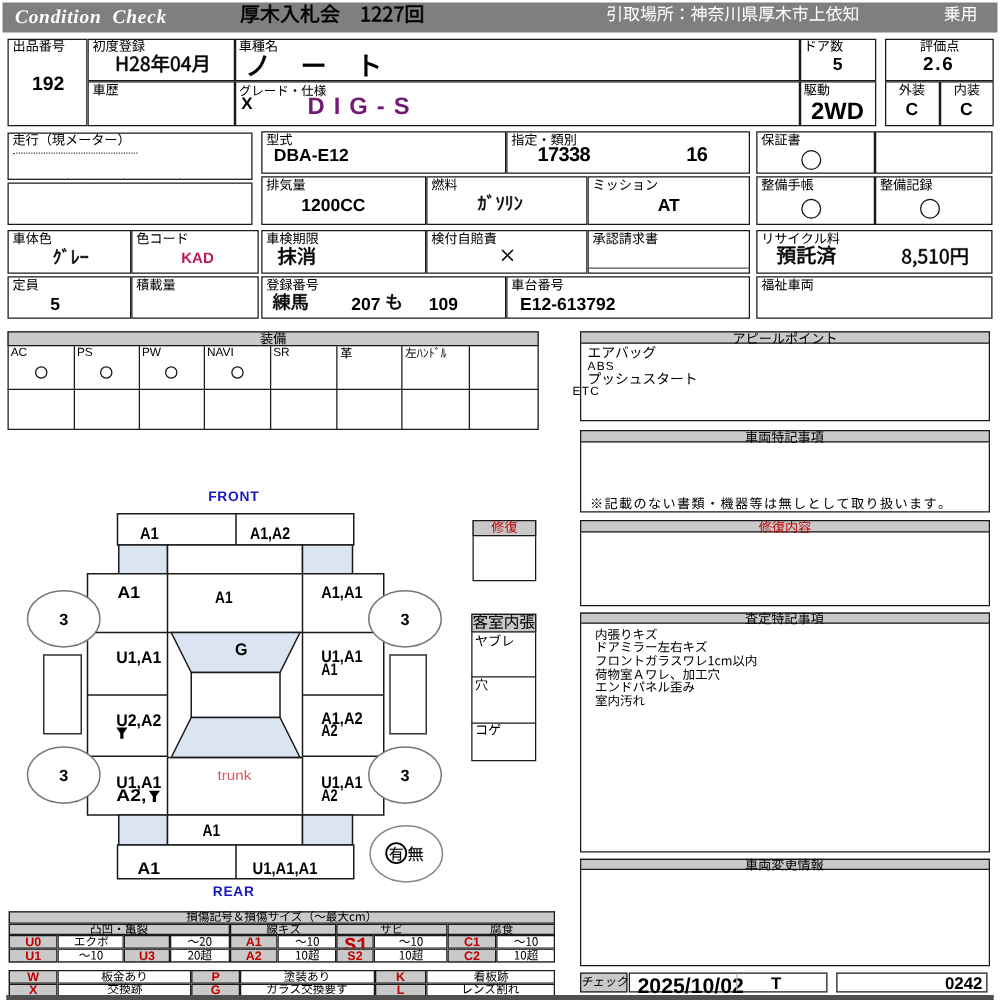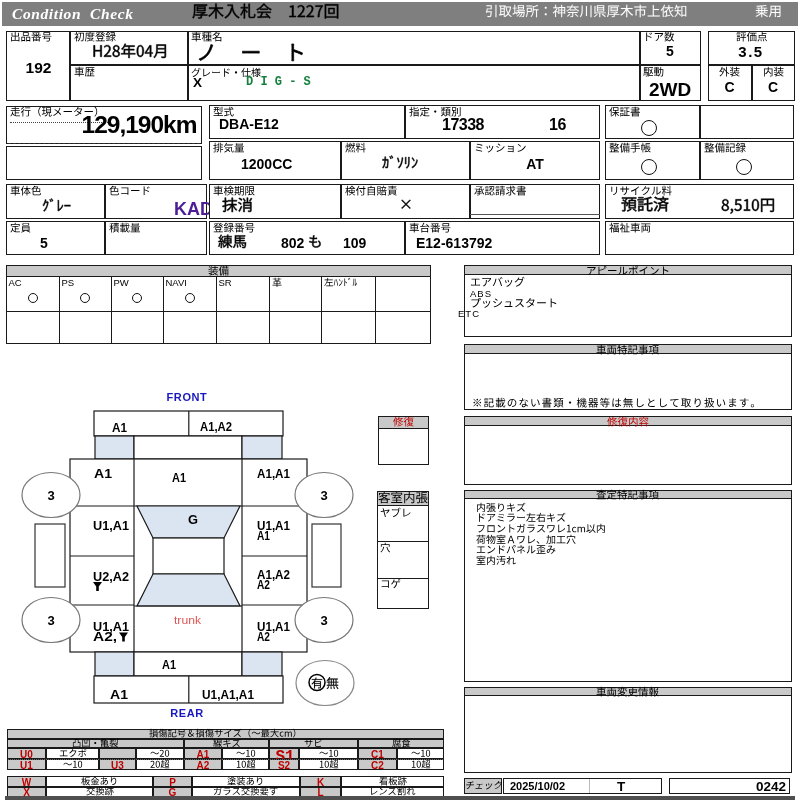--- a/index.html
+++ b/index.html
@@ -133,21 +133,21 @@
         <use href="#g30FC" x="2000"></use>
         <use href="#g30C9" x="3000"></use>
         <use href="#g30FB" x="4000"></use>
         <use href="#g4ED5" x="5000"></use>
         <use href="#g69D8" x="6000"></use>
       </g>
     </svg>
 
 <div style="position:absolute;top:75.5px;font-family:'Liberation Sans',sans-serif;font-size:13.5px;font-weight:bold;color:#000;letter-spacing:0.0px;line-height:1.1;white-space:pre;left:193.0px;">X</div>
 
-<div style="position:absolute;top:75.5px;font-family:Liberation Mono, monospace;font-size:12px;font-weight:bold;color:#15803d;letter-spacing:7.2px;line-height:1.1;white-space:pre;left:246.0px;">DIG-S</div>
+<div style="position:absolute;top:75.5px;font-family:Liberation Sans, sans-serif;font-size:19px;font-weight:bold;color:#701a75;letter-spacing:7.2px;line-height:1.1;white-space:pre;left:246.0px;">DIG-S</div>
 
 <svg style="position:absolute;left:643.0px;top:31.5px;overflow:visible;" width="33" height="12">
       <g transform="translate(0,8.61) scale(0.01050,-0.01050)" fill="#000">
         <use href="#g30C9" x="0"></use>
         <use href="#g30A2" x="1000"></use>
         <use href="#g6570" x="2000"></use>
       </g>
     </svg>
 
 <div style="position:absolute;top:44.0px;font-family:'Liberation Sans',sans-serif;font-size:14.0px;font-weight:bold;color:#000;letter-spacing:0.0px;line-height:1.1;white-space:pre;left:670.0px;transform:translateX(-50%);">5</div>
@@ -162,21 +162,21 @@
 <div style="position:absolute;top:80.0px;font-family:'Liberation Sans',sans-serif;font-size:19px;font-weight:bold;color:#000;letter-spacing:0.0px;line-height:1.1;white-space:pre;left:670.0px;transform:translateX(-50%);">2WD</div>
 
 <svg style="position:absolute;left:735.8px;top:31.5px;overflow:visible;" width="33" height="12">
       <g transform="translate(0,8.61) scale(0.01050,-0.01050)" fill="#000">
         <use href="#g8A55" x="0"></use>
         <use href="#g4FA1" x="1000"></use>
         <use href="#g70B9" x="2000"></use>
       </g>
     </svg>
 
-<div style="position:absolute;top:44.0px;font-family:'Liberation Sans',sans-serif;font-size:15.0px;font-weight:bold;color:#000;letter-spacing:1.5px;line-height:1.1;white-space:pre;left:751.0px;transform:translateX(-50%);">3.5</div>
+<div style="position:absolute;top:44.0px;font-family:'Liberation Sans',sans-serif;font-size:15.0px;font-weight:bold;color:#000;letter-spacing:1.5px;line-height:1.1;white-space:pre;left:751.0px;transform:translateX(-50%);">2.6</div>
 
 <svg style="position:absolute;left:719.0px;top:66.5px;overflow:visible;" width="23" height="12">
       <g transform="translate(0,8.61) scale(0.01050,-0.01050)" fill="#000">
         <use href="#g5916" x="0"></use>
         <use href="#g88C5" x="1000"></use>
       </g>
     </svg>
 
 <div style="position:absolute;top:79.5px;font-family:'Liberation Sans',sans-serif;font-size:14.0px;font-weight:bold;color:#000;letter-spacing:0.0px;line-height:1.1;white-space:pre;left:729.5px;transform:translateX(-50%);">C</div>
 
@@ -200,21 +200,20 @@
         <use href="#g30E1" x="4000"></use>
         <use href="#g30FC" x="5000"></use>
         <use href="#g30BF" x="6000"></use>
         <use href="#g30FC" x="7000"></use>
         <use href="#gFF09" x="8000"></use>
       </g>
     </svg>
 
 <div style="position:absolute;left:10.0px;top:121.5px;width:100.0px;height:0;border-top:1px dotted #444;"></div>
 
-<div style="position:absolute;top:112.0px;font-family:'Liberation Sans',sans-serif;font-size:24.5px;font-weight:bold;color:#000;letter-spacing:-1.0px;line-height:1.1;white-space:pre;right:603.5px;">129,190km</div>
 
 <div style="position:absolute;left:8.0px;top:143.2px;width:192.0px;height:0;border-top:1px dashed #333;"></div>
 
 <div style="position:absolute;left:6.0px;top:146.0px;width:196.0px;height:34.0px;background:#fff;border:1.5px solid #1a1a1a;box-sizing:border-box;"></div>
 
 <div style="position:absolute;left:209.0px;top:105.0px;width:196.0px;height:34.0px;background:#fff;border:1.5px solid #1a1a1a;box-sizing:border-box;"></div>
 
 <svg style="position:absolute;left:213.0px;top:106.5px;overflow:visible;" width="23" height="12">
       <g transform="translate(0,8.61) scale(0.01050,-0.01050)" fill="#000">
         <use href="#g578B" x="0"></use>
@@ -229,21 +228,21 @@
 <svg style="position:absolute;left:409.0px;top:106.5px;overflow:visible;" width="54" height="12">
       <g transform="translate(0,8.61) scale(0.01050,-0.01050)" fill="#000">
         <use href="#g6307" x="0"></use>
         <use href="#g5B9A" x="1000"></use>
         <use href="#g30FB" x="2000"></use>
         <use href="#g985E" x="3000"></use>
         <use href="#g5225" x="4000"></use>
       </g>
     </svg>
 
-<div style="position:absolute;top:116.0px;font-family:'Liberation Sans',sans-serif;font-size:16.0px;font-weight:bold;color:#000;letter-spacing:-0.5px;line-height:1.1;white-space:pre;left:442px;">17338</div>
+<div style="position:absolute;top:116.0px;font-family:'Liberation Sans',sans-serif;font-size:16.0px;font-weight:bold;color:#000;letter-spacing:-0.5px;line-height:1.1;white-space:pre;left:430px;">17338</div>
 
 <div style="position:absolute;top:116.0px;font-family:'Liberation Sans',sans-serif;font-size:16.0px;font-weight:bold;color:#000;letter-spacing:-0.5px;line-height:1.1;white-space:pre;left:549.0px;">16</div>
 
 <div style="position:absolute;left:209.0px;top:141.0px;width:132.0px;height:39.0px;background:#fff;border:1.5px solid #1a1a1a;box-sizing:border-box;"></div>
 
 <svg style="position:absolute;left:213.0px;top:142.5px;overflow:visible;" width="33" height="12">
       <g transform="translate(0,8.61) scale(0.01050,-0.01050)" fill="#000">
         <use href="#g6392" x="0"></use>
         <use href="#g6C17" x="1000"></use>
         <use href="#g91CF" x="2000"></use>
@@ -348,21 +347,21 @@
 
 <svg style="position:absolute;left:109.0px;top:185.5px;overflow:visible;" width="44" height="12">
       <g transform="translate(0,8.61) scale(0.01050,-0.01050)" fill="#000">
         <use href="#g8272" x="0"></use>
         <use href="#g30B3" x="1000"></use>
         <use href="#g30FC" x="2000"></use>
         <use href="#g30C9" x="3000"></use>
       </g>
     </svg>
 
-<div style="position:absolute;top:199.5px;font-family:'Liberation Sans',sans-serif;font-size:18px;font-weight:bold;color:#4c1d95;letter-spacing:0.0px;line-height:1.1;white-space:pre;left:145.0px;margin-left:29px;">KAD</div>
+<div style="position:absolute;top:199.5px;font-family:'Liberation Sans',sans-serif;font-size:12px;font-weight:bold;color:#be185d;letter-spacing:0.0px;line-height:1.1;white-space:pre;left:145.0px;">KAD</div>
 
 <div style="position:absolute;left:6.0px;top:221.0px;width:99.0px;height:34.0px;background:#fff;border:1.5px solid #1a1a1a;box-sizing:border-box;"></div>
 
 <svg style="position:absolute;left:10.0px;top:222.5px;overflow:visible;" width="23" height="12">
       <g transform="translate(0,8.61) scale(0.01050,-0.01050)" fill="#000">
         <use href="#g5B9A" x="0"></use>
         <use href="#g54E1" x="1000"></use>
       </g>
     </svg>
 
@@ -439,21 +438,21 @@
       </g>
     </svg>
 
 <svg style="position:absolute;left:218.0px;top:235.0px;overflow:visible;" width="31" height="17">
       <g transform="translate(0,11.89) scale(0.01450,-0.01450)" fill="#000" stroke="#000" stroke-width="34">
         <use href="#g7DF4" x="0"></use>
         <use href="#g99AC" x="1000"></use>
       </g>
     </svg>
 
-<div style="position:absolute;top:236.0px;font-family:'Liberation Sans',sans-serif;font-size:14.0px;font-weight:bold;color:#000;letter-spacing:0.0px;line-height:1.1;white-space:pre;left:281.0px;">802</div>
+<div style="position:absolute;top:236.0px;font-family:'Liberation Sans',sans-serif;font-size:14.0px;font-weight:bold;color:#000;letter-spacing:0.0px;line-height:1.1;white-space:pre;left:281.0px;">207</div>
 
 <svg style="position:absolute;left:308.0px;top:235.0px;overflow:visible;" width="16" height="17">
       <g transform="translate(0,11.89) scale(0.01450,-0.01450)" fill="#000" stroke="#000" stroke-width="34">
         <use href="#g3082" x="0"></use>
       </g>
     </svg>
 
 <div style="position:absolute;top:236.0px;font-family:'Liberation Sans',sans-serif;font-size:14.0px;font-weight:bold;color:#000;letter-spacing:0.0px;line-height:1.1;white-space:pre;left:343.0px;">109</div>
 
 <div style="position:absolute;left:405.0px;top:221.0px;width:195.0px;height:34.0px;background:#fff;border:1.5px solid #1a1a1a;box-sizing:border-box;"></div>
@@ -792,21 +791,21 @@
       <g transform="translate(0,7.71) scale(0.00940,-0.00940)" fill="#000">
         <use href="#g30C1" x="0"></use>
         <use href="#g30A7" x="1000"></use>
         <use href="#g30C3" x="2000"></use>
         <use href="#g30AF" x="3000"></use>
       </g>
     </svg>
 
 <div style="position:absolute;left:503.0px;top:778.0px;width:159.0px;height:16.0px;background:#fff;border:1.5px solid #1a1a1a;box-sizing:border-box;"></div>
 
-<div style="position:absolute;top:780.3px;font-family:'Liberation Sans',sans-serif;font-size:11px;font-weight:bold;color:#000;letter-spacing:0.0px;line-height:1.1;white-space:pre;left:510.0px;">2025/10/02</div>
+<div style="position:absolute;top:780.3px;font-family:'Liberation Sans',sans-serif;font-size:17px;font-weight:bold;color:#000;letter-spacing:0.0px;line-height:1.1;white-space:pre;left:510.0px;">2025/10/02</div>
 
 <div style="position:absolute;left:589.0px;top:779.0px;width:0;height:14.0px;border-left:1px solid #bbb;"></div>
 
 <div style="position:absolute;top:780.3px;font-family:'Liberation Sans',sans-serif;font-size:13.5px;font-weight:bold;color:#000;letter-spacing:0.0px;line-height:1.1;white-space:pre;left:621.0px;transform:translateX(-50%);">T</div>
 
 <div style="position:absolute;left:669.0px;top:778.0px;width:121.0px;height:16.0px;background:#fff;border:1.5px solid #1a1a1a;box-sizing:border-box;"></div>
 
 <div style="position:absolute;top:780.3px;font-family:'Liberation Sans',sans-serif;font-size:13.5px;font-weight:bold;color:#000;letter-spacing:0.0px;line-height:1.1;white-space:pre;right:14.0px;">0242</div>
 
 <svg style="position:absolute;left:0;top:385px" width="470" height="340" viewBox="0 385 470 340" font-family="Liberation Sans" font-weight="bold" stroke-width="1.2">

